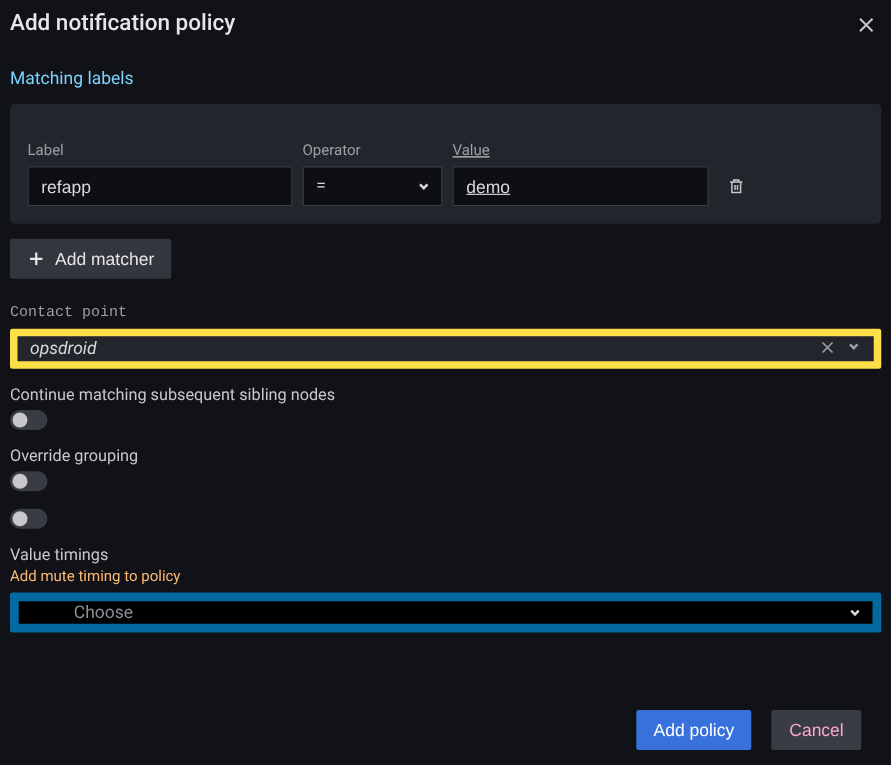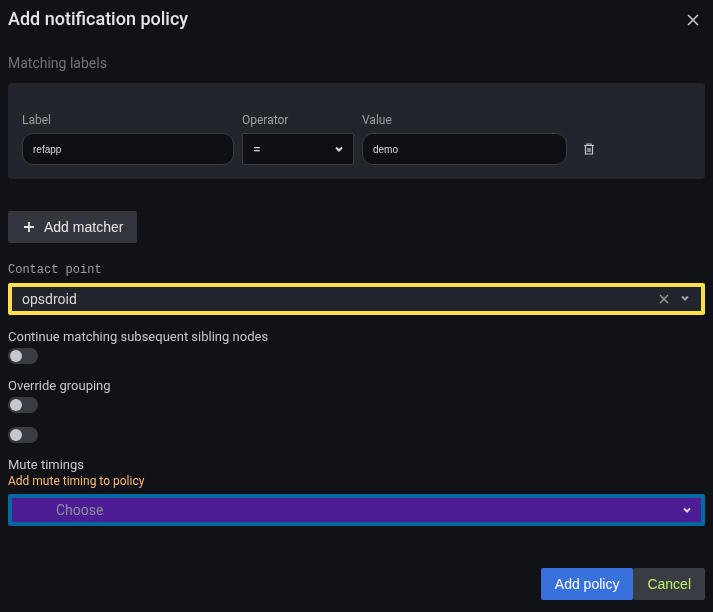--- a/index.html
+++ b/index.html
@@ -26,65 +26,65 @@
     font-weight: 500;
   }
   .close-btn {
     background: none;
     border: none;
     color: #c7c7cc;
     cursor: pointer;
     padding: 4px;
   }
   .section-heading {
-    color: #737373;
+    color: #7dd3fc;
     font-size: 14px;
     padding: 20px 8px 12px 8px;
   }
   .matchers-box {
     background: #22252b;
     border-radius: 4px;
     margin: 0 8px;
     padding: 14px;
   }
   .matcher-row {
     display: flex;
     align-items: flex-end;
     gap: 8px;
   }
   .mf { display: flex; flex-direction: column; gap: 6px; justify-content: center; }
   .mf-label { flex: 0 0 212px; }
   .mf-op { flex: 0 0 112px; margin-top: 16px; }
-  .mf-value { flex: 0 0 205px; }
+  .mf-value { flex: 0 0 205px; text-decoration: underline; }
   .flabel { font-size: 12px; color: #9e9ea5; }
   input[type=text] {
     background: #0e0f13;
     border: 1px solid #3a3c44;
-    border-radius: 11px;
+    border-radius: 0;
     color: #d9dadd;
-    font-size: 10px;
+    font-size: 14px;
     height: 32px;
     padding: 0 10px;
     outline: none;
   }
   .select {
     background: #0e0f13;
     border: 1px solid #3a3c44;
     border-radius: 2px;
     color: #d9dadd;
     height: 32px;
     display: flex;
     align-items: center;
     justify-content: space-between;
     padding: 0 8px 0 10px;
     cursor: pointer;
   }
   .select.light {
-    background: #4c1d95;
-    border: 4px solid #0369a1;
+    background: #000000;
+    border: 7px solid #0369a1;
     padding-left: 44px;
   }
   .chev { fill: none; stroke: currentColor; stroke-width: 2; }
   .icon-btn {
     background: none;
     border: none;
     color: #c7c7cc;
     cursor: pointer;
     height: 32px;
     width: 28px;
@@ -96,74 +96,75 @@
     background: #34363d;
     border: none;
     border-radius: 2px;
     color: #e6e6e8;
     cursor: pointer;
     display: inline-flex;
     align-items: center;
     gap: 8px;
     font-size: 14px;
     height: 24px;
-    margin: 32px 8px 0 8px;
+    margin: 12px 8px 0 8px;
     padding: 16px 14px;
   }
   .field-group { padding: 0 8px; margin-top: 20px; }
   .field-group .flabel { margin-bottom: 6px; display: block; font-family: Liberation Mono, monospace; }
   .contact-select {
     background: #22252b;
-    border: 4px solid #fde047;
+    border: 6px solid #fde047;
     border-radius: 2px;
     height: 32px;
     display: flex;
     align-items: center;
     padding: 0 6px 0 10px;
     color: #d9dadd;
+    font-style: italic;
   }
   .contact-select .val { flex: 1; }
   .contact-select .xbtn { color: #9e9ea5; padding: 0 6px; cursor: pointer; }
   .contact-select .dd { color: #9e9ea5; padding: 0 4px; cursor: pointer; }
   .toggle-row { padding: 0 8px; margin-top: 14px; }
   .toggle-row .tl { font-size: 13px; color: #c7c7cc; display: block; margin-bottom: 4px; }
   .switch {
     width: 30px; height: 16px; border-radius: 8px;
     background: #3a3c44; position: relative; cursor: pointer;
   }
   .switch::after {
     content: ""; position: absolute; left: 2px; top: 2px;
     width: 12px; height: 12px; border-radius: 50%; background: #c7c7cc;
   }
   .mute-block { padding: 0 8px; margin-top: 14px; }
   .mute-title { font-size: 13px; color: #c7c7cc; }
   .mute-sub { font-size: 12px; color: #fdba74; margin-bottom: 6px; margin-top: 2px; }
   .footer {
     position: absolute;
-    bottom: 0; left: 0; right: 0;
+    bottom: 0; left: 0; right: 16px;
     padding: 12px 8px;
     display: flex;
     justify-content: flex-end;
-    gap: 0;
+    gap: 16px;
   }
   .btn-primary {
     background: #3871dc;
     border: none;
     border-radius: 2px;
     color: #fff;
     cursor: pointer;
     font-size: 14px;
     height: 32px;
     padding: 0 14px;
   }
   .btn-secondary {
     background: #3a3c44;
     border: none;
     border-radius: 2px;
-    color: #bef264;
+    color: #f9a8d4;
     cursor: pointer;
     font-size: 14px;
     height: 32px;
     padding: 0 14px;
   }
 </style>
 </head>
 <body>
 
 
@@ -236,21 +237,21 @@
 </div>
 <div class="toggle-row">
   <span class="tl">Override grouping</span>
   <div class="switch"></div>
 </div>
 <div class="toggle-row">
   <div class="switch"></div>
 </div>
 
 <div class="mute-block">
-  <div class="mute-title">Mute timings</div>
+  <div class="mute-title">Value timings</div>
   <div class="mute-sub">Add mute timing to policy</div>
   <div class="select light">
     <span style="color:#8e8f96">Choose</span>
     <svg class="chev" width="12" height="12" viewBox="0 0 12 12">
         <path d="M3 4.5 L6 7.5 L9 4.5"></path>
       </svg>
   </div>
 </div>
 
 <div class="footer">

